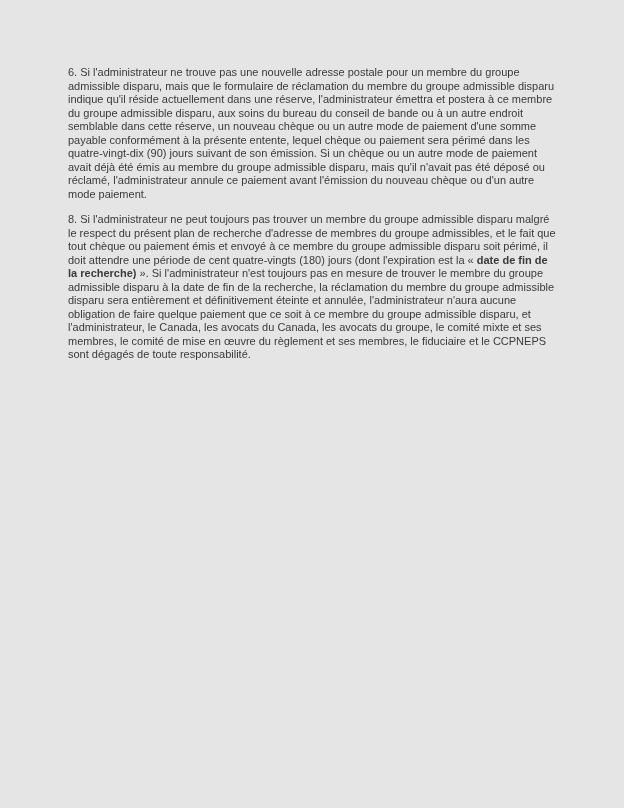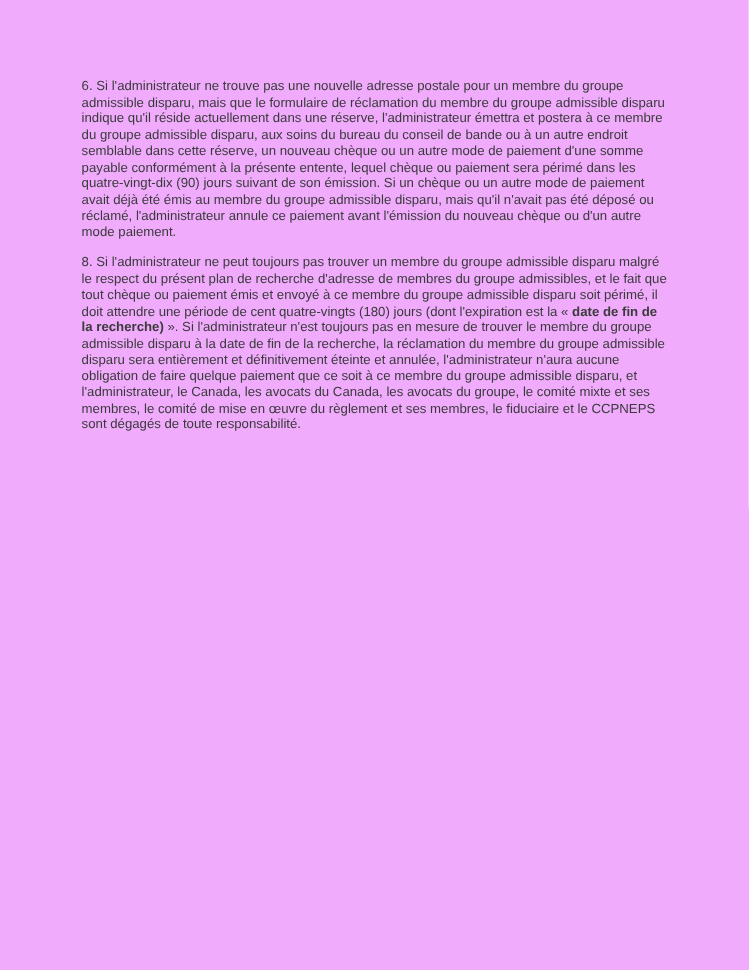--- a/index.html
+++ b/index.html
@@ -36,18 +36,18 @@
   .run {
     font-weight: normal;
   }
   .run.bold {
     font-weight: bold;
   }
 </style>
 </head>
 <body>
 
-<div class="page" style="background: #f0abfc;">
+<div class="page" style="background: #e5e5e5;">
   <div class="content" style="color: rgb(58, 58, 58);">
       <p class="para"><span class="run">6. Si l'administrateur ne trouve pas une nouvelle adresse postale pour un membre du groupe admissible disparu, mais que le formulaire de réclamation du membre du groupe admissible disparu indique qu'il réside actuellement dans une réserve, l'administrateur émettra et postera à ce membre du groupe admissible disparu, aux soins du bureau du conseil de bande ou à un autre endroit semblable dans cette réserve, un nouveau chèque ou un autre mode de paiement d'une somme payable conformément à la présente entente, lequel chèque ou paiement sera périmé dans les quatre-vingt-dix (90) jours suivant de son émission. Si un chèque ou un autre mode de paiement avait déjà été émis au membre du groupe admissible disparu, mais qu'il n'avait pas été déposé ou réclamé, l'administrateur annule ce paiement avant l'émission du nouveau chèque ou d'un autre mode paiement.</span></p>
       <p class="para"><span class="run">8. Si l'administrateur ne peut toujours pas trouver un membre du groupe admissible disparu malgré le respect du présent plan de recherche d'adresse de membres du groupe admissibles, et le fait que tout chèque ou paiement émis et envoyé à ce membre du groupe admissible disparu soit périmé, il doit attendre une période de cent quatre-vingts (180) jours (dont l'expiration est la « </span><span class="run bold">date de fin de la recherche)</span><span class="run"> ». Si l'administrateur n'est toujours pas en mesure de trouver le membre du groupe admissible disparu à la date de fin de la recherche, la réclamation du membre du groupe admissible disparu sera entièrement et définitivement éteinte et annulée, l'administrateur n'aura aucune obligation de faire quelque paiement que ce soit à ce membre du groupe admissible disparu, et l'administrateur, le Canada, les avocats du Canada, les avocats du groupe, le comité mixte et ses membres, le comité de mise en œuvre du règlement et ses membres, le fiduciaire et le CCPNEPS sont dégagés de toute responsabilité.</span></p>
     </div>
 </div>
 
 </body></html>

